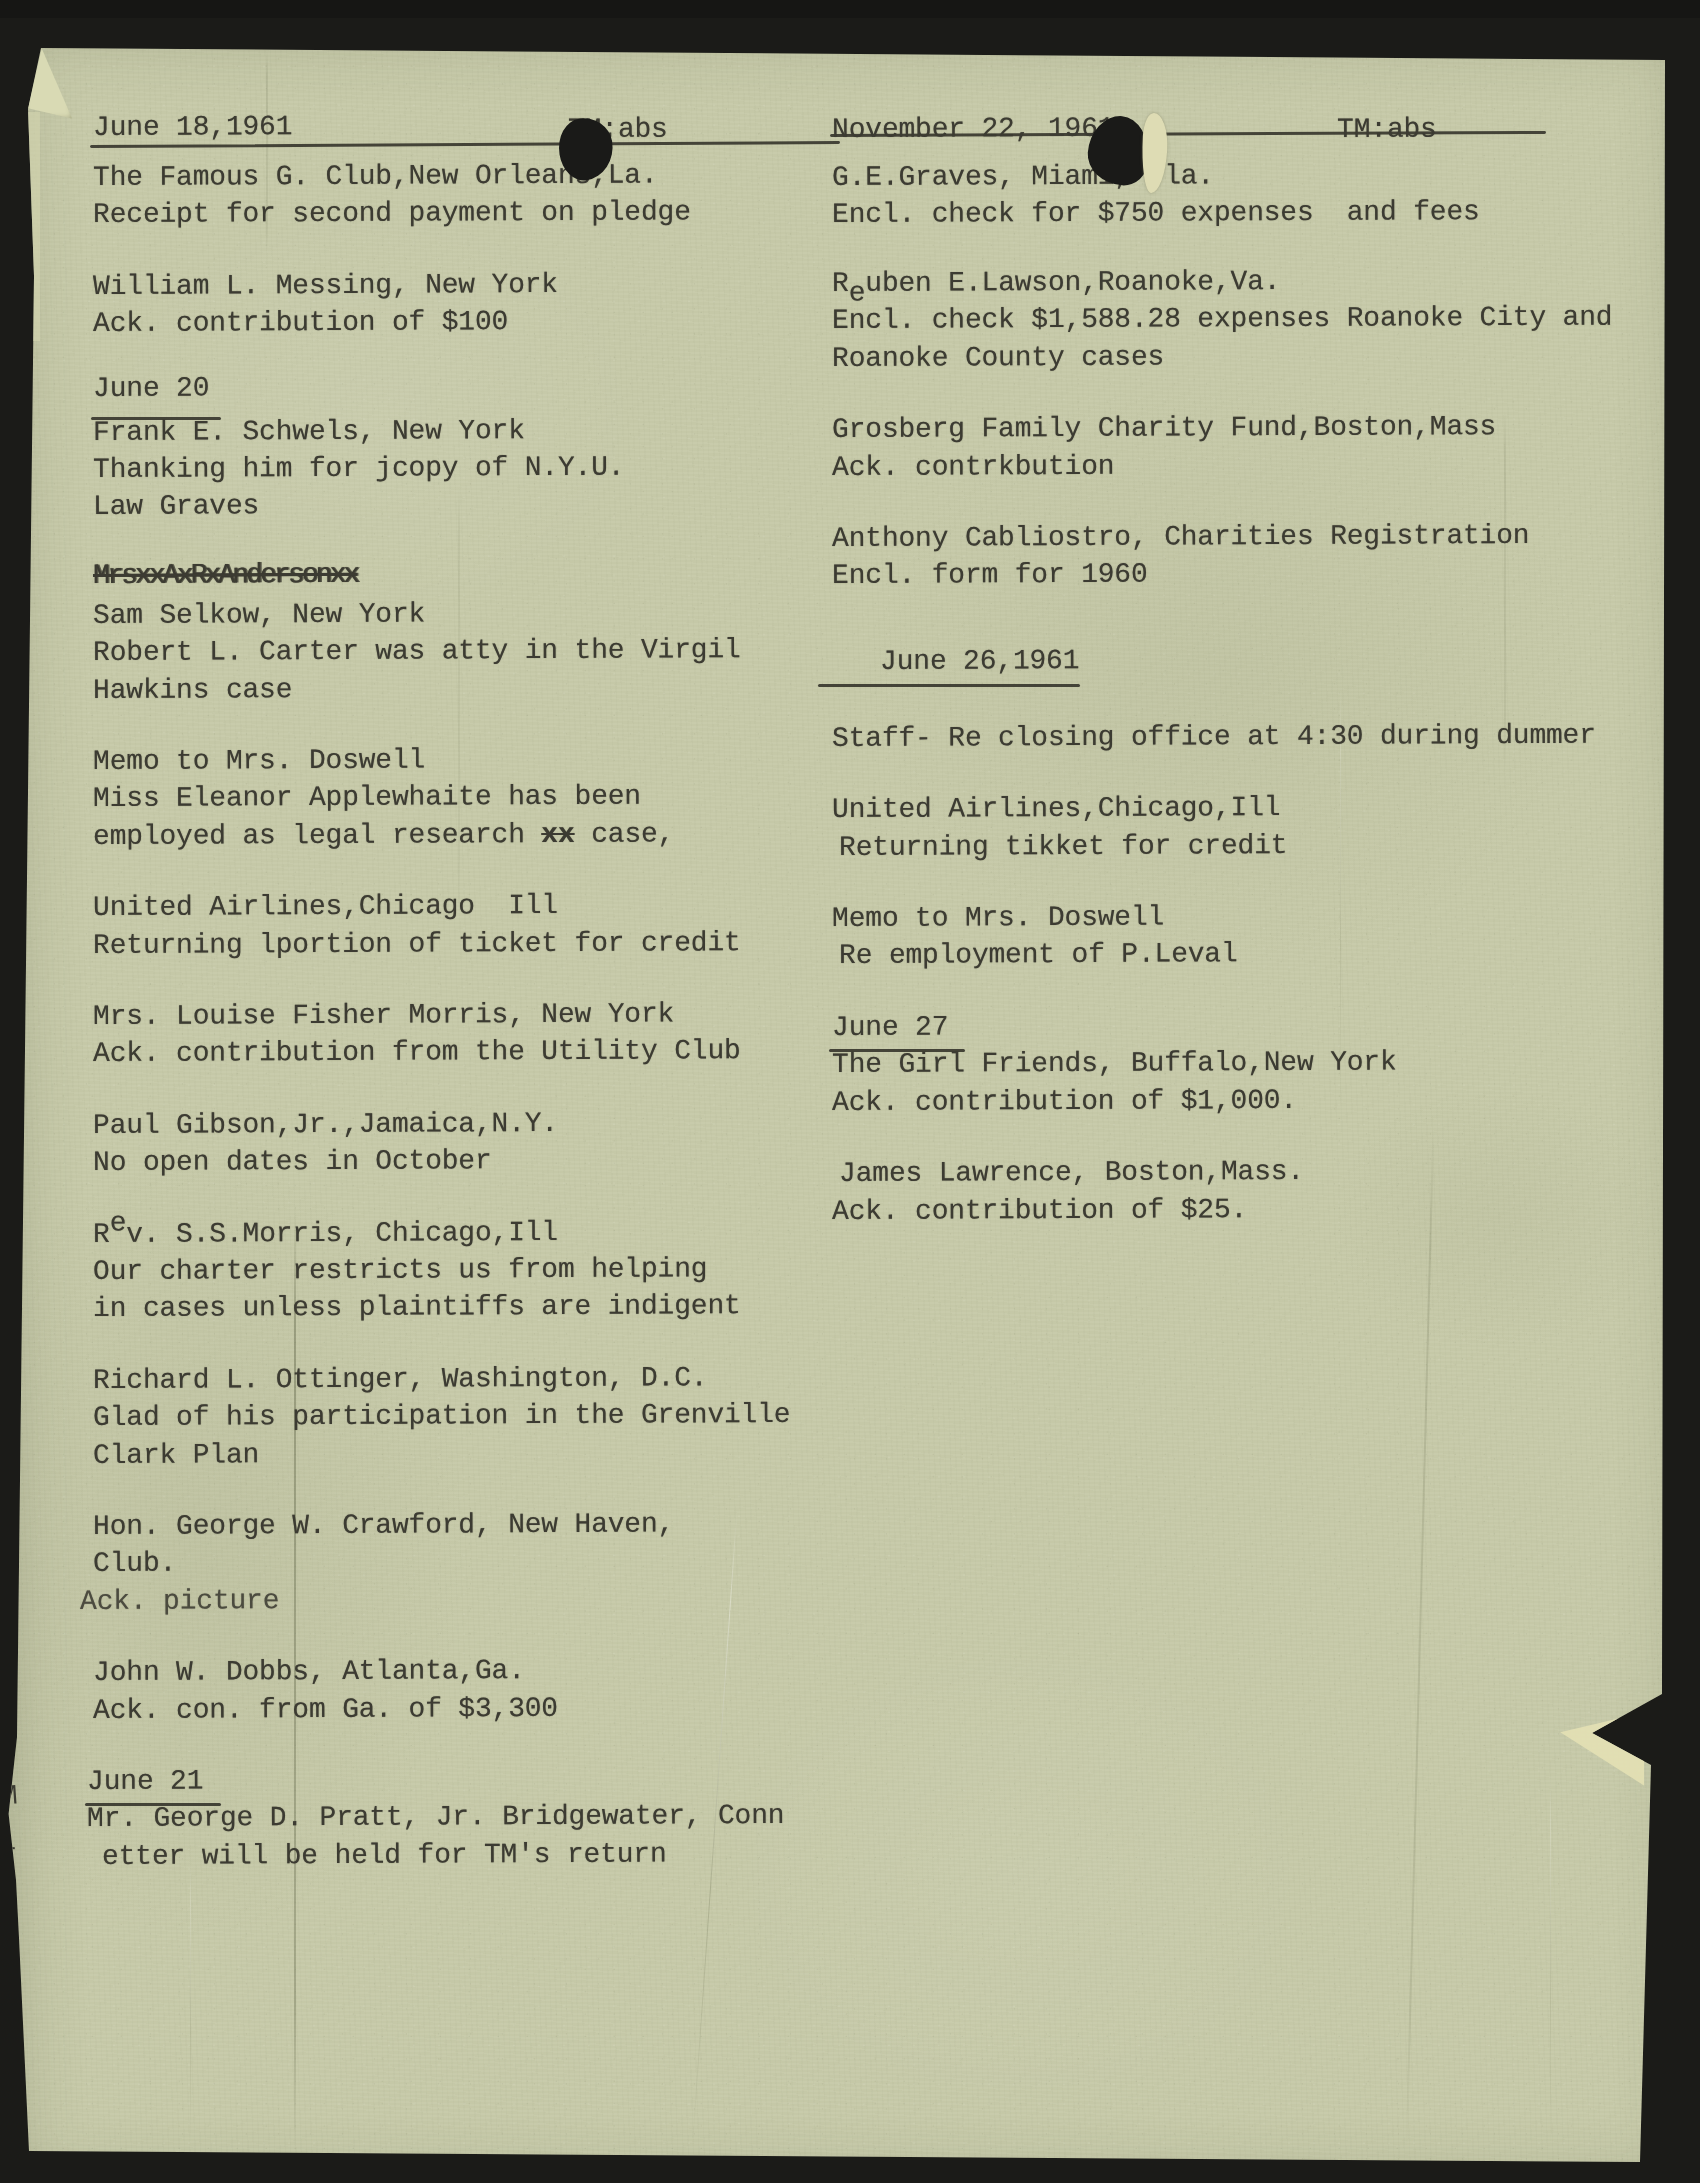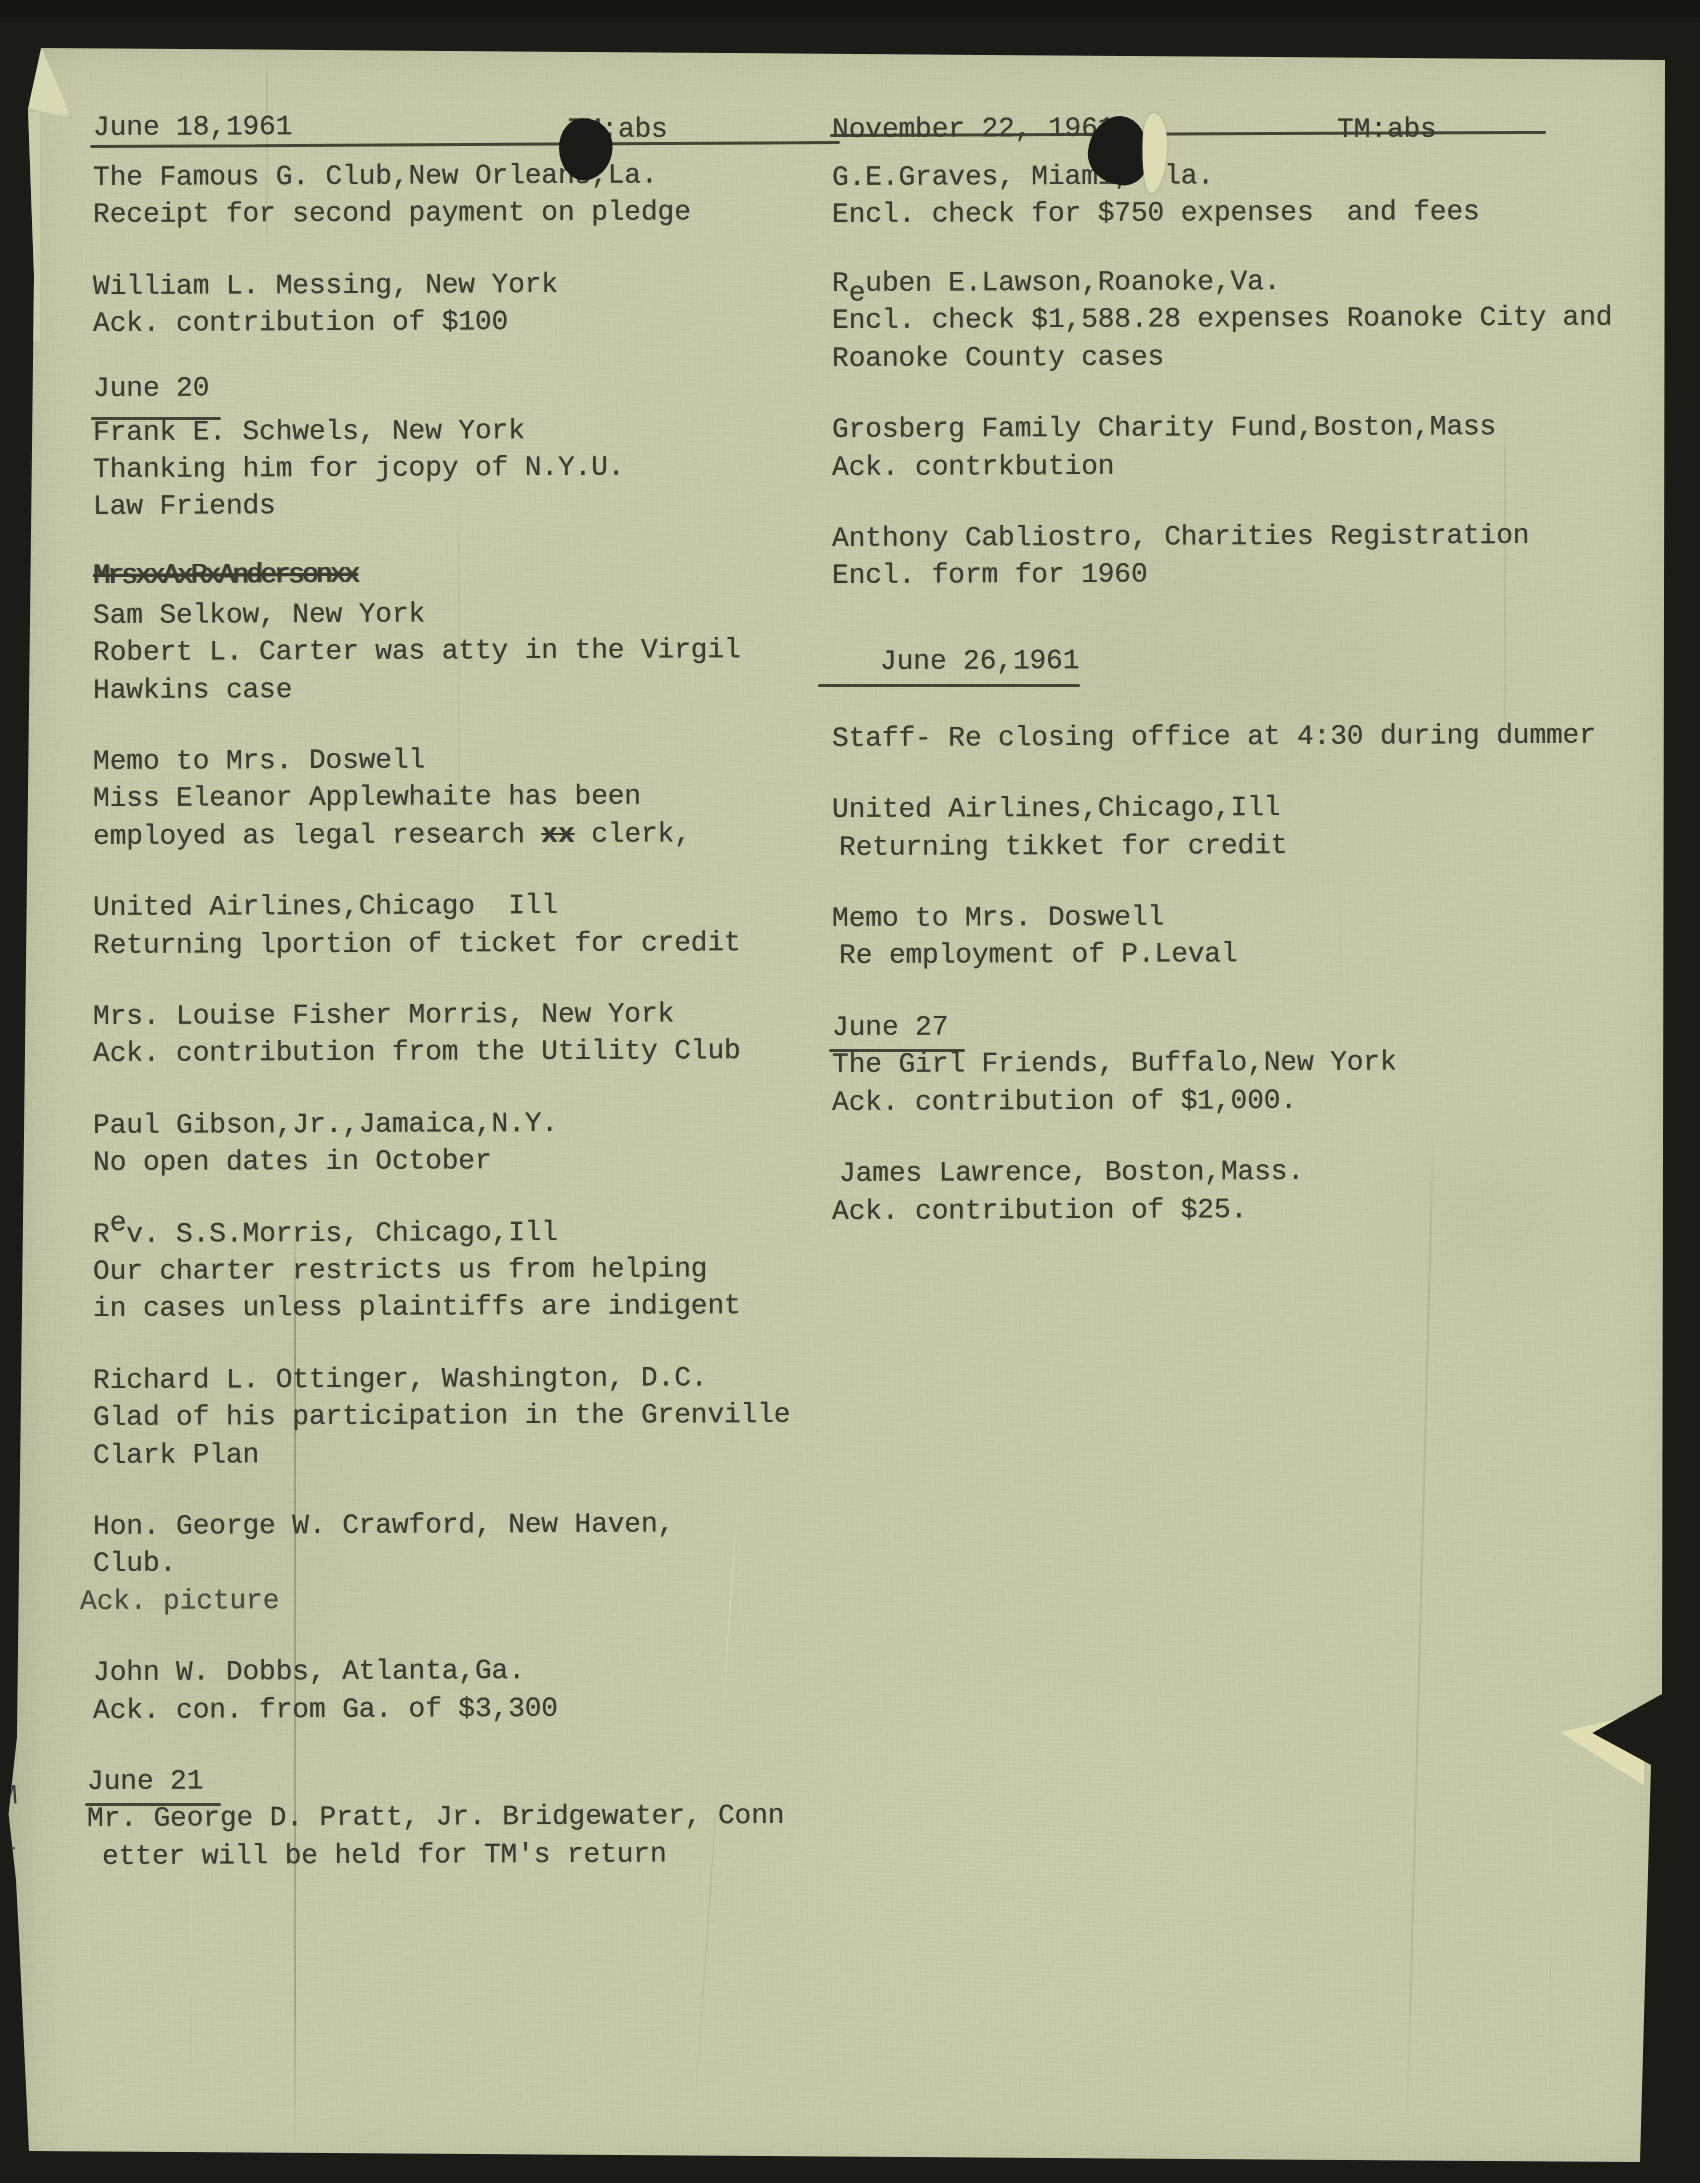--- a/index.html
+++ b/index.html
@@ -92,28 +92,28 @@
     <div class="tl" style="left:93px;top:96px;">June 18,1961</div>
     <div class="tl" style="left:568px;top:98px;">TM:abs</div>
 
     <div class="tl" style="left:93px;top:146px;">The Famous G. Club,New Orleans,La.</div>
     <div class="tl" style="left:93px;top:183px;">Receipt for second payment on pledge</div>
     <div class="tl" style="left:93px;top:255px;">William L. Messing, New York</div>
     <div class="tl" style="left:93px;top:292px;">Ack. contribution of $100</div>
     <div class="tl" style="left:93px;top:357px;">June 20</div>
     <div class="tl" style="left:93px;top:401px;">Frank E. Schwels, New York</div>
     <div class="tl" style="left:93px;top:438px;">Thanking him for jcopy of N.Y.U.</div>
-    <div class="tl" style="left:93px;top:475px;">Law Friends</div>
+    <div class="tl" style="left:93px;top:475px;">Law Graves</div>
     <div class="tl xout" style="left:93px;top:544px;">MrsxxAxRxAndersonxx</div>
     <div class="tl" style="left:93px;top:584px;">Sam Selkow, New York</div>
     <div class="tl" style="left:93px;top:621px;">Robert L. Carter was atty in the Virgil</div>
     <div class="tl" style="left:93px;top:659px;">Hawkins case</div>
     <div class="tl" style="left:93px;top:730px;">Memo to Mrs. Doswell</div>
     <div class="tl" style="left:93px;top:767px;">Miss Eleanor Applewhaite has been</div>
-    <div class="tl" style="left:93px;top:805px;"><span>employed as legal research </span><span class="ov">xx</span><span> clerk,</span></div>
+    <div class="tl" style="left:93px;top:805px;"><span>employed as legal research </span><span class="ov">xx</span><span> case,</span></div>
     <div class="tl" style="left:93px;top:876px;">United Airlines,Chicago  Ill</div>
     <div class="tl" style="left:93px;top:914px;">Returning lportion of ticket for credit</div>
     <div class="tl" style="left:93px;top:985px;">Mrs. Louise Fisher Morris, New York</div>
     <div class="tl" style="left:93px;top:1022px;">Ack. contribution from the Utility Club</div>
     <div class="tl" style="left:93px;top:1094px;">Paul Gibson,Jr.,Jamaica,N.Y.</div>
     <div class="tl" style="left:93px;top:1131px;">No open dates in October</div>
     <div class="tl" style="left:93px;top:1203px;"><span>R</span><span class="sup">e</span><span>v. S.S.Morris, Chicago,Ill</span></div>
     <div class="tl" style="left:93px;top:1240px;">Our charter restricts us from helping</div>
     <div class="tl" style="left:93px;top:1277px;">in cases unless plaintiffs are indigent</div>
     <div class="tl" style="left:93px;top:1349px;">Richard L. Ottinger, Washington, D.C.</div>

